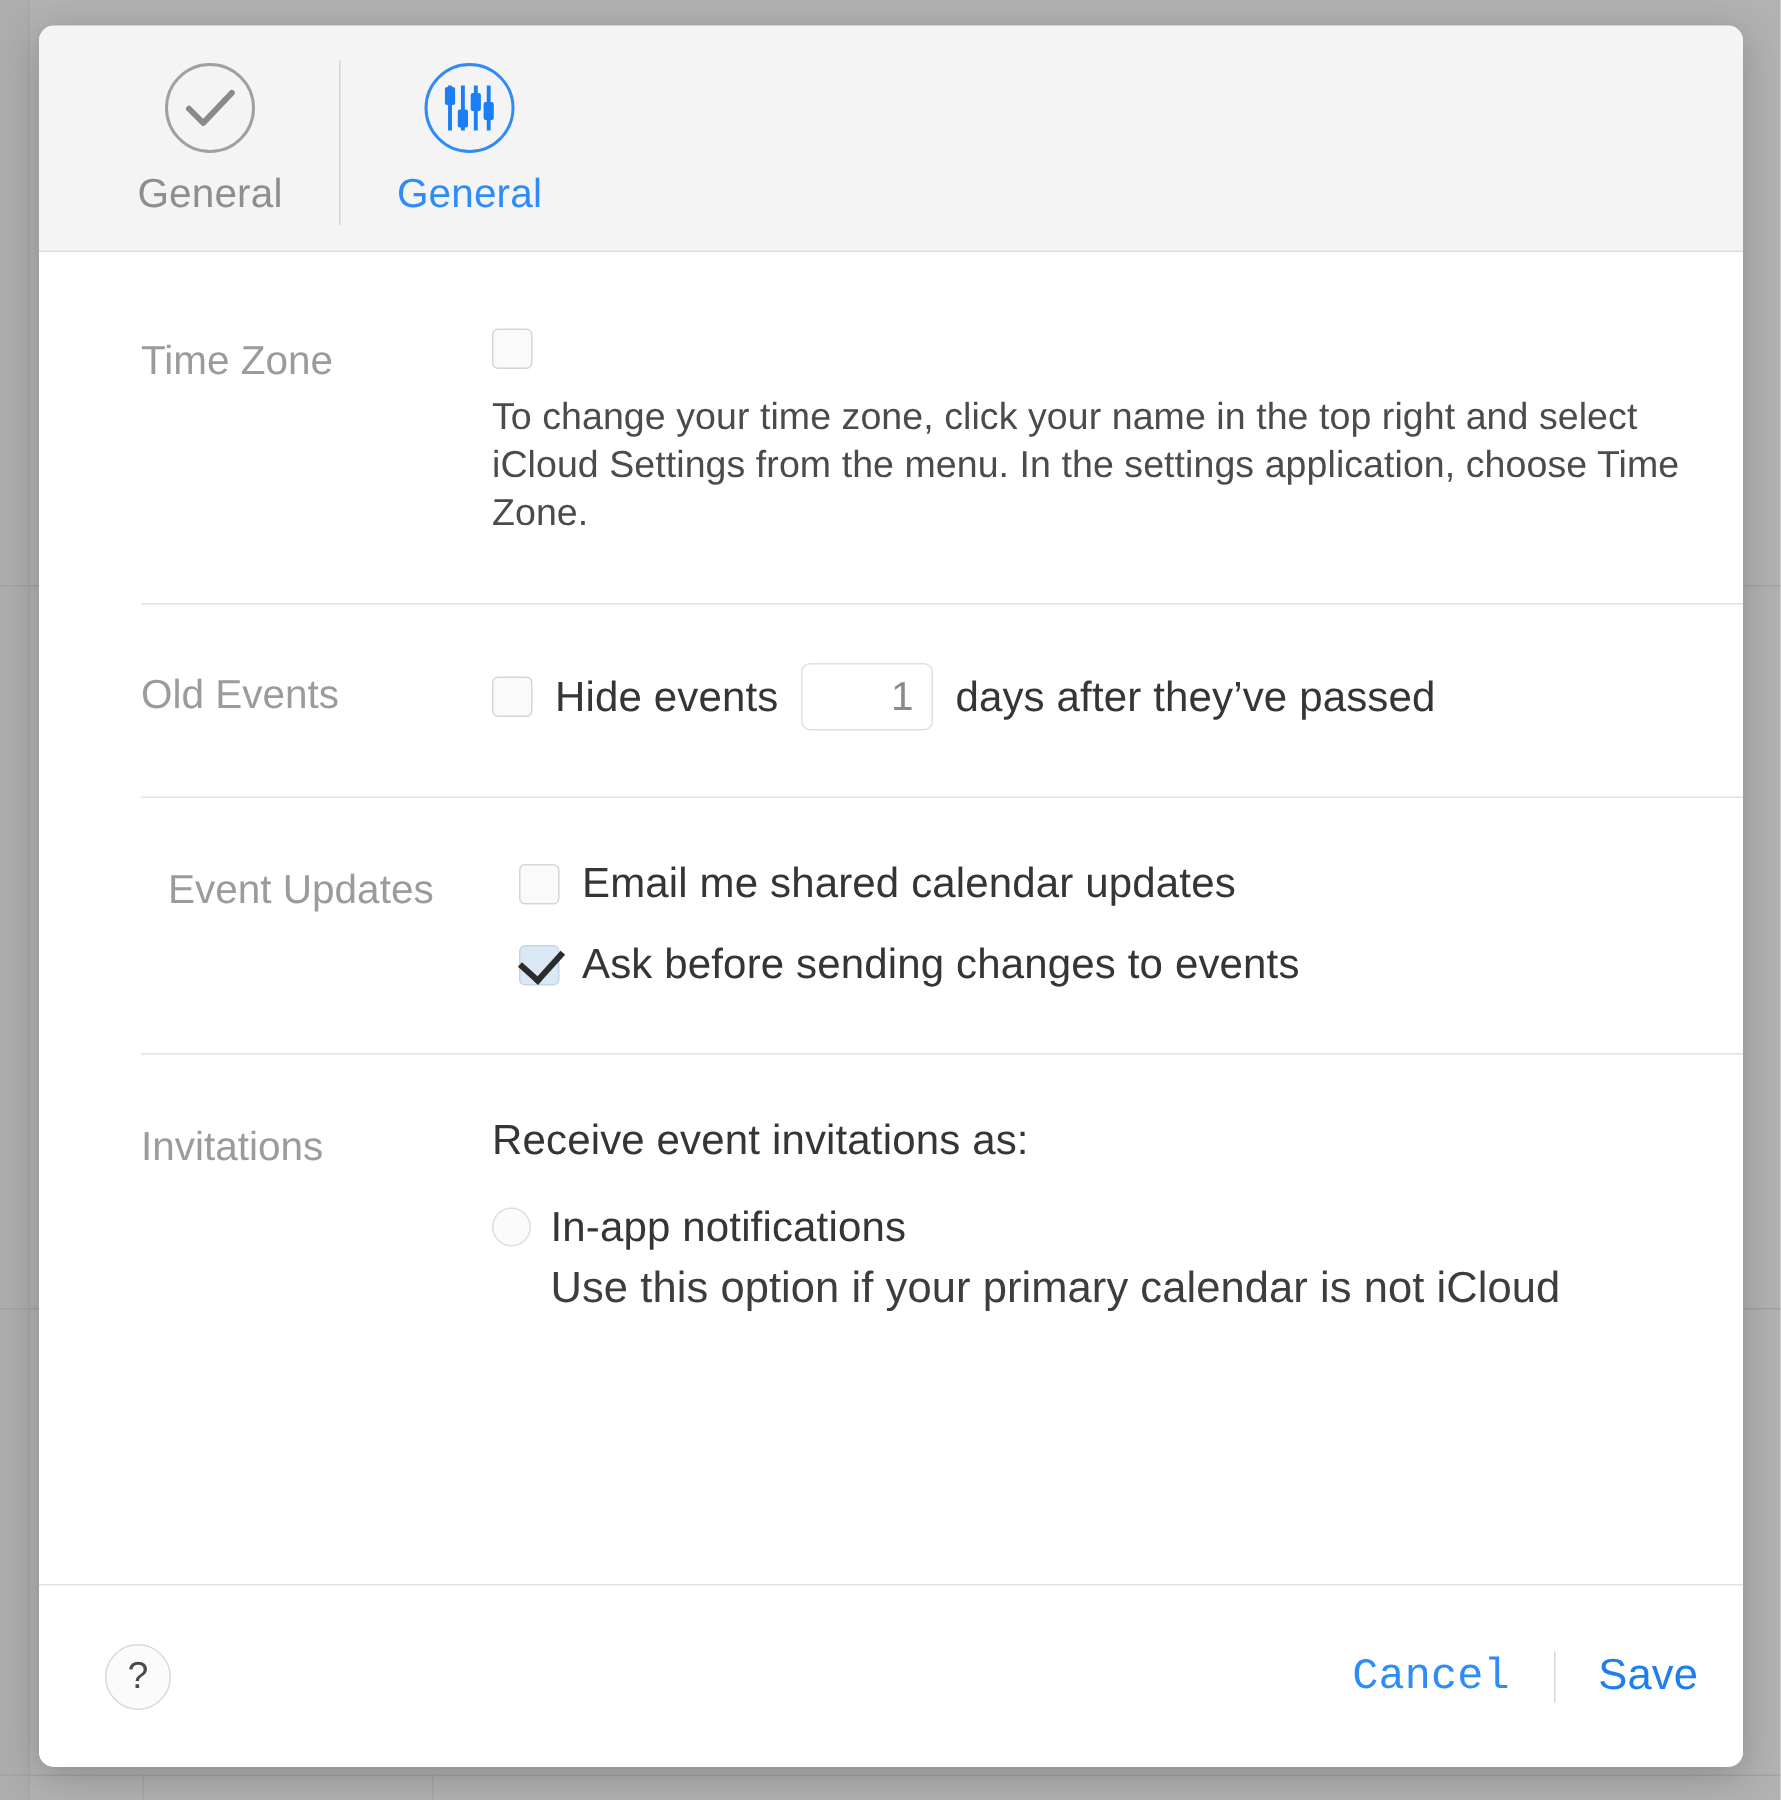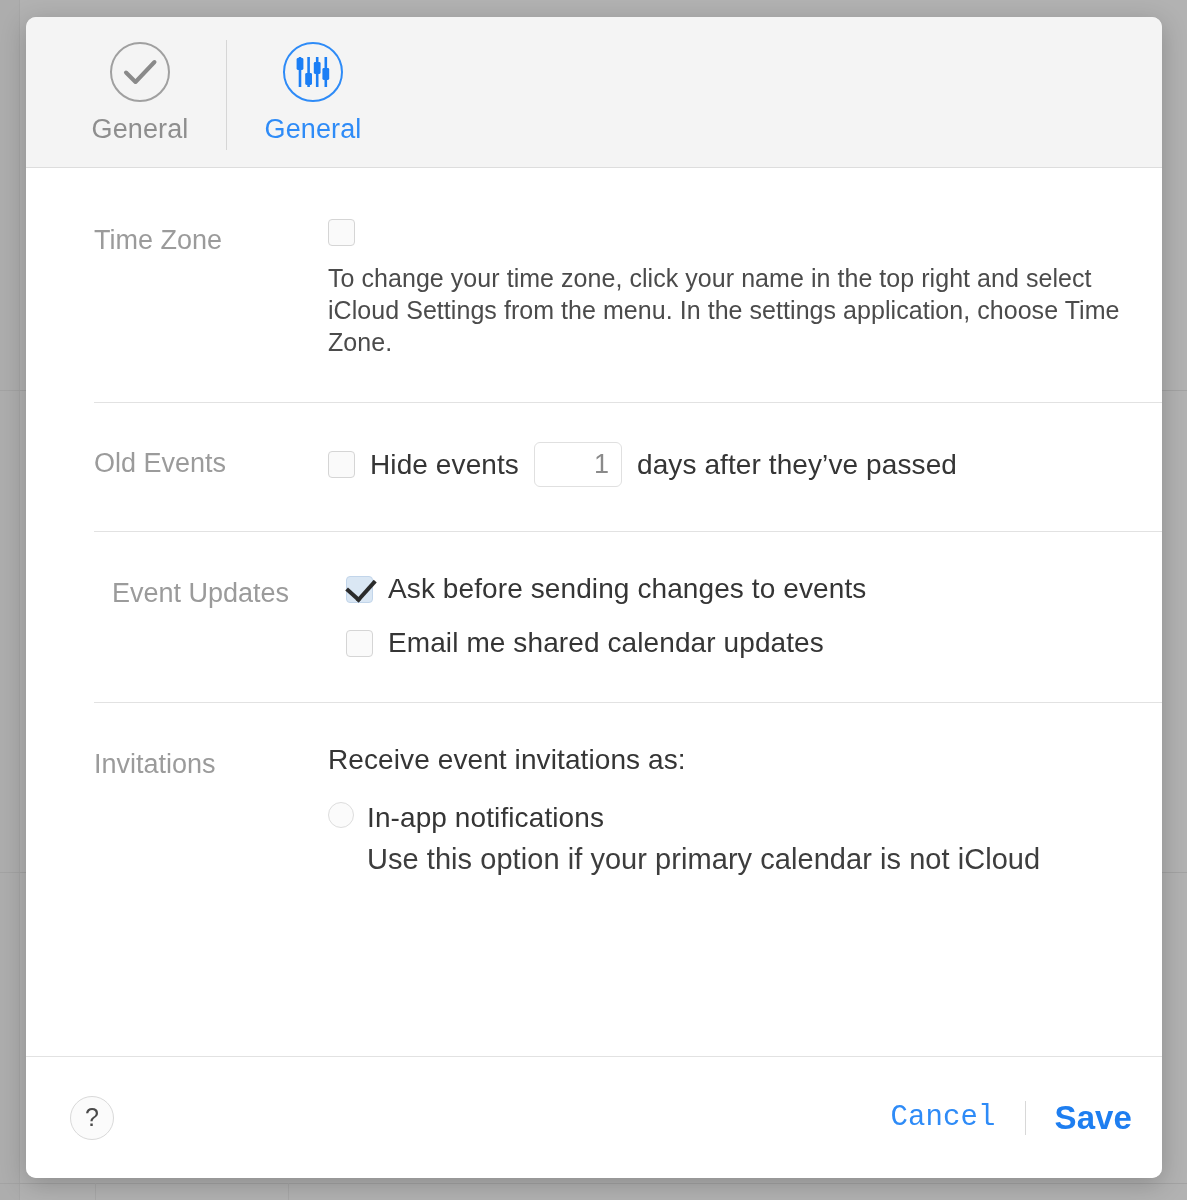--- a/index.html
+++ b/index.html
@@ -217,20 +217,21 @@
 
   
   .legend {
     font-size: 28px;
     color: #353535;
     line-height: 34px;
     letter-spacing: 0.1px;
   }
   .radiorow {
     display: flex;
+    align-items: center;
     margin-top: 25px;
     cursor: default;
   }
   .radio {
     width: 26px;
     height: 26px;
     flex: none;
     border-radius: 50%;
     border: 1px solid #dddddd;
     background: #fbfbfb;
@@ -314,22 +315,22 @@
     padding: 0;
     letter-spacing: 0.1px;
   }
   .btn-sep {
     width: 1px;
     height: 34px;
     background: #d8d8d8;
     margin: 0 29px;
   }
   .btn-save {
-    font-size: 33px;
-    font-weight: bold;
+    font-size: 29px;
+    font-weight: normal;
     color: #1e7ef0;
     background: none;
     border: none;
     font-family: "Liberation Sans", sans-serif;
     cursor: default;
     padding: 0 2px 0 0;
     letter-spacing: 0.1px;
   }
 </style>
 </head>
@@ -405,26 +406,26 @@
         </div>
       </div>
     </div>
 
     <div class="row-sep"></div>
 
     <div class="row sec-upd">
       <div class="row-label">Event Updates</div>
       <div class="row-fields">
         <div class="checkrow">
+          <span class="cbox"></span>
+          <span class="cb-label">Email me shared calendar updates</span>
+        </div>
+        <div class="checkrow">
           <span class="cbox checked"></span>
           <span class="cb-label">Ask before sending changes to events</span>
-        </div>
-        <div class="checkrow">
-          <span class="cbox"></span>
-          <span class="cb-label">Email me shared calendar updates</span>
         </div>
       </div>
     </div>
 
     <div class="row-sep"></div>
 
     <div class="row sec-inv">
       <div class="row-label">Invitations</div>
       <div class="row-fields">
         <div class="legend">Receive event invitations as:</div>

